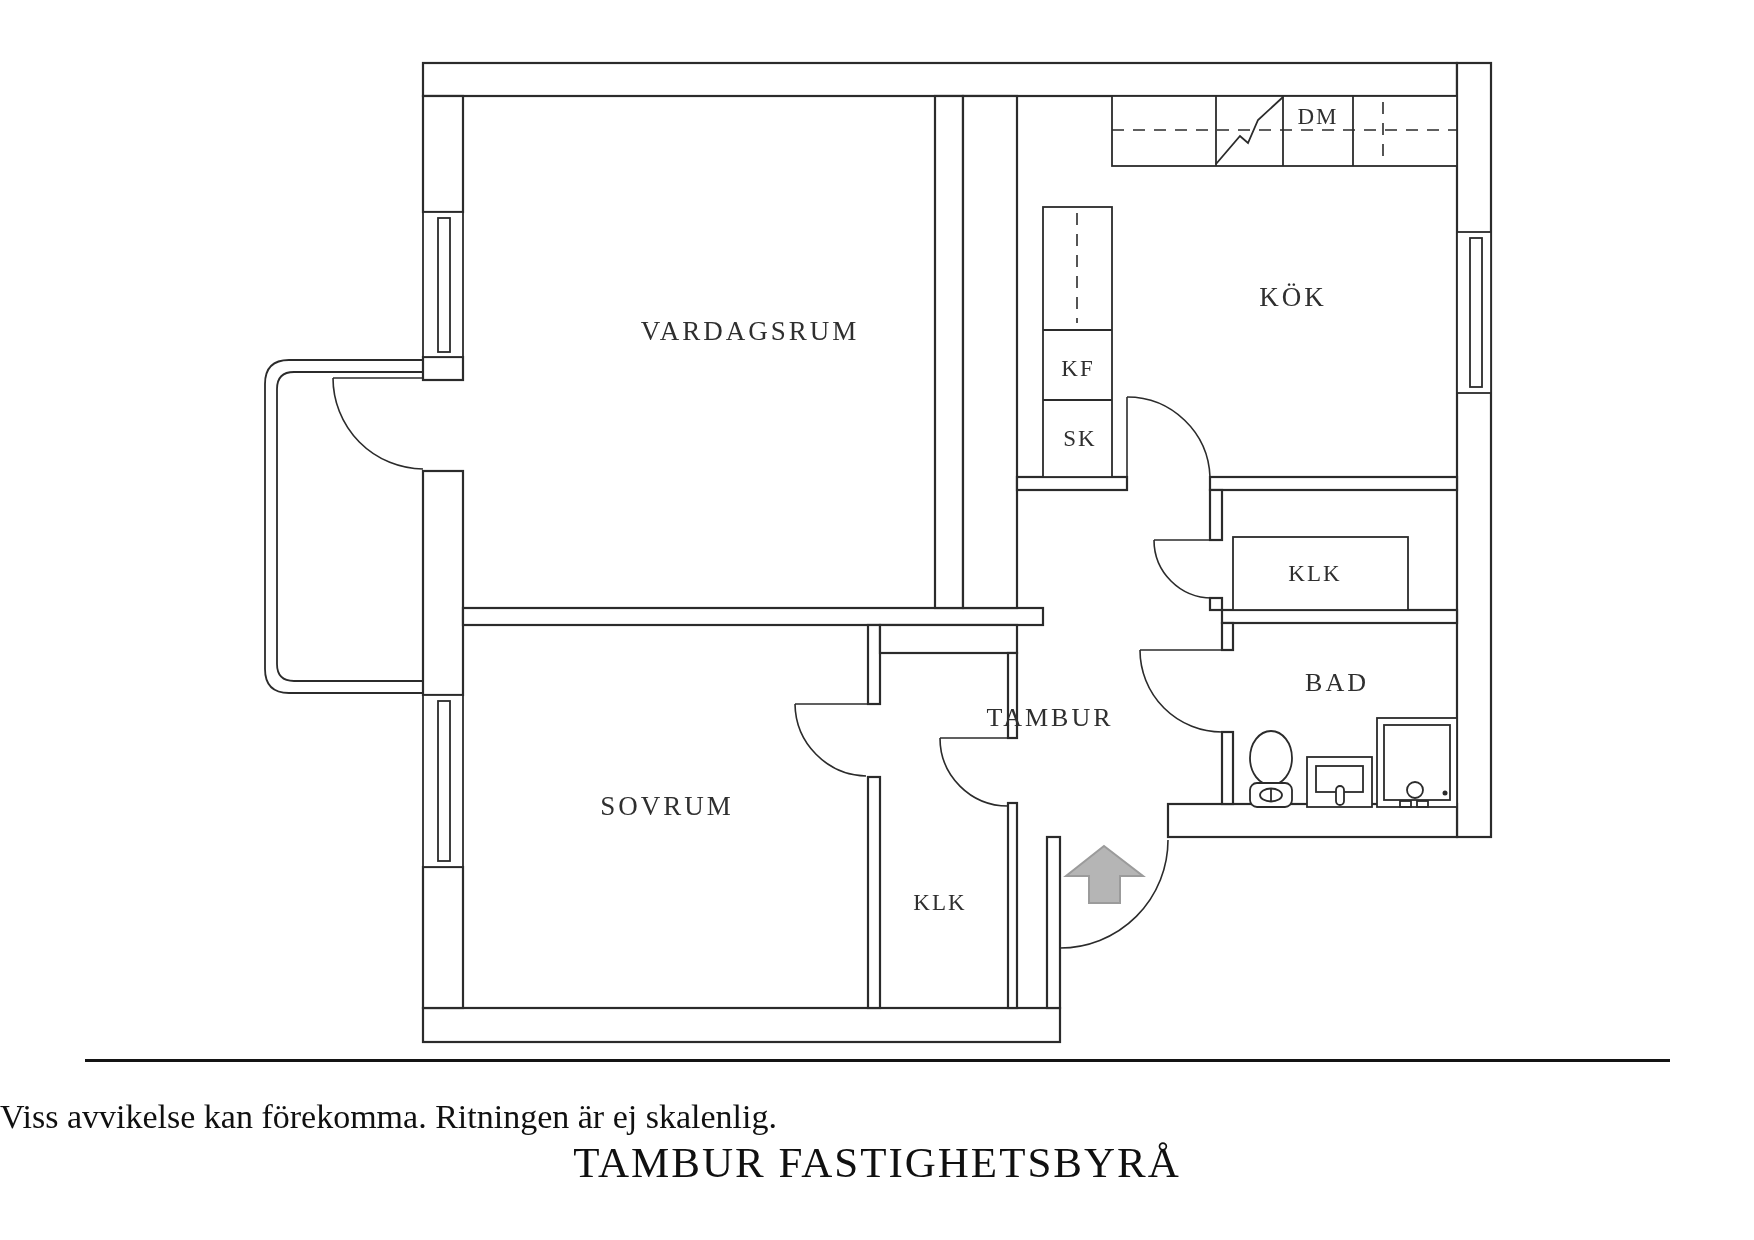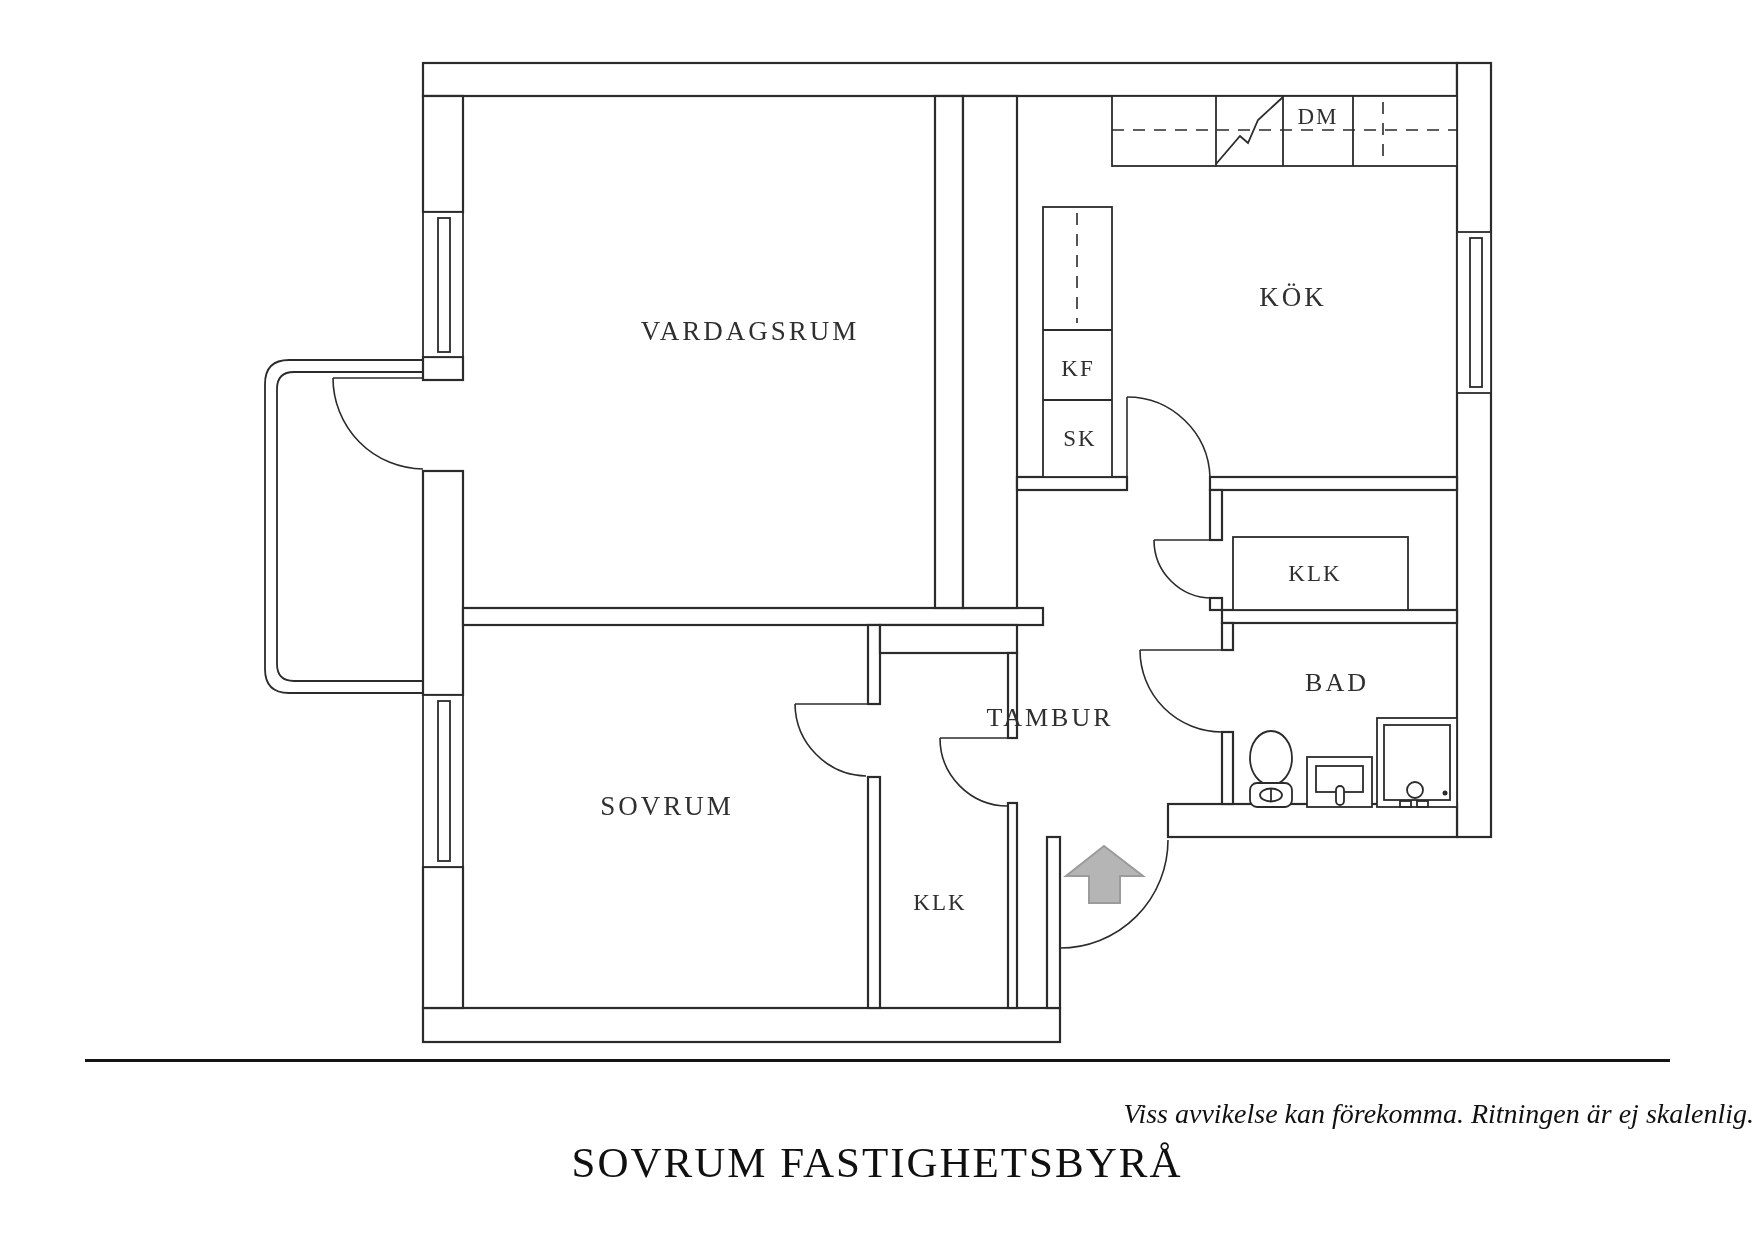--- a/index.html
+++ b/index.html
@@ -4,22 +4,22 @@
 <style>
   html,body{margin:0;padding:0;background:#ffffff;}
   .stage{position:relative;width:1754px;height:1240px;background:#ffffff;overflow:hidden;
          font-family:"Liberation Serif","DejaVu Serif",serif;}
   .plan-svg{position:absolute;left:0;top:0;}
   .room-label{fill:#2f2f2f;letter-spacing:3px;}
   .lbl-lg{font-size:27px;}
   .lbl-md{font-size:26px;}
   .lbl-sm{font-size:23px;letter-spacing:2px;}
   .footer-rule{position:absolute;left:85px;top:1059px;width:1585px;height:3px;background:#141414;}
-  .disclaimer{position:absolute;left:0;top:1098px;width:1754px;text-align:right;
-              font-style:italic;font-size:28px;color:#101010;}
+  .disclaimer{position:absolute;left:0;top:1098px;width:1754px;text-align:left;
+              font-size:34px;color:#101010;}
   .brand{position:absolute;left:0;top:1138px;width:1754px;text-align:center;
          font-size:43px;color:#101010;letter-spacing:2px;}
   .wall{fill:#ffffff;stroke:#2b2b2b;stroke-width:2.2;}
   .thin{fill:none;stroke:#2b2b2b;stroke-width:1.8;}
   .thinw{fill:#ffffff;stroke:#2b2b2b;stroke-width:1.8;}
   .dash{fill:none;stroke:#2b2b2b;stroke-width:1.6;stroke-dasharray:12 9;}
   .arc{fill:none;stroke:#2b2b2b;stroke-width:1.6;}
 </style>
 </head>
 <body>
@@ -164,14 +164,14 @@
       <text class="room-label lbl-sm" x="1315" y="581">KLK</text>
       <text class="room-label lbl-sm" x="940" y="910">KLK</text>
       <text class="room-label lbl-sm" x="1078" y="376">KF</text>
       <text class="room-label lbl-sm" x="1080" y="446">SK</text>
       <text class="room-label lbl-sm" x="1318" y="124">DM</text>
     </g>
   </svg>
 
   <div class="footer-rule"></div>
   <div class="disclaimer">Viss avvikelse kan förekomma. Ritningen är ej skalenlig.</div>
-  <div class="brand">SOVRUM FASTIGHETSBYRÅ</div>
+  <div class="brand">TAMBUR FASTIGHETSBYRÅ</div>
 </div>
 
 </body></html>

